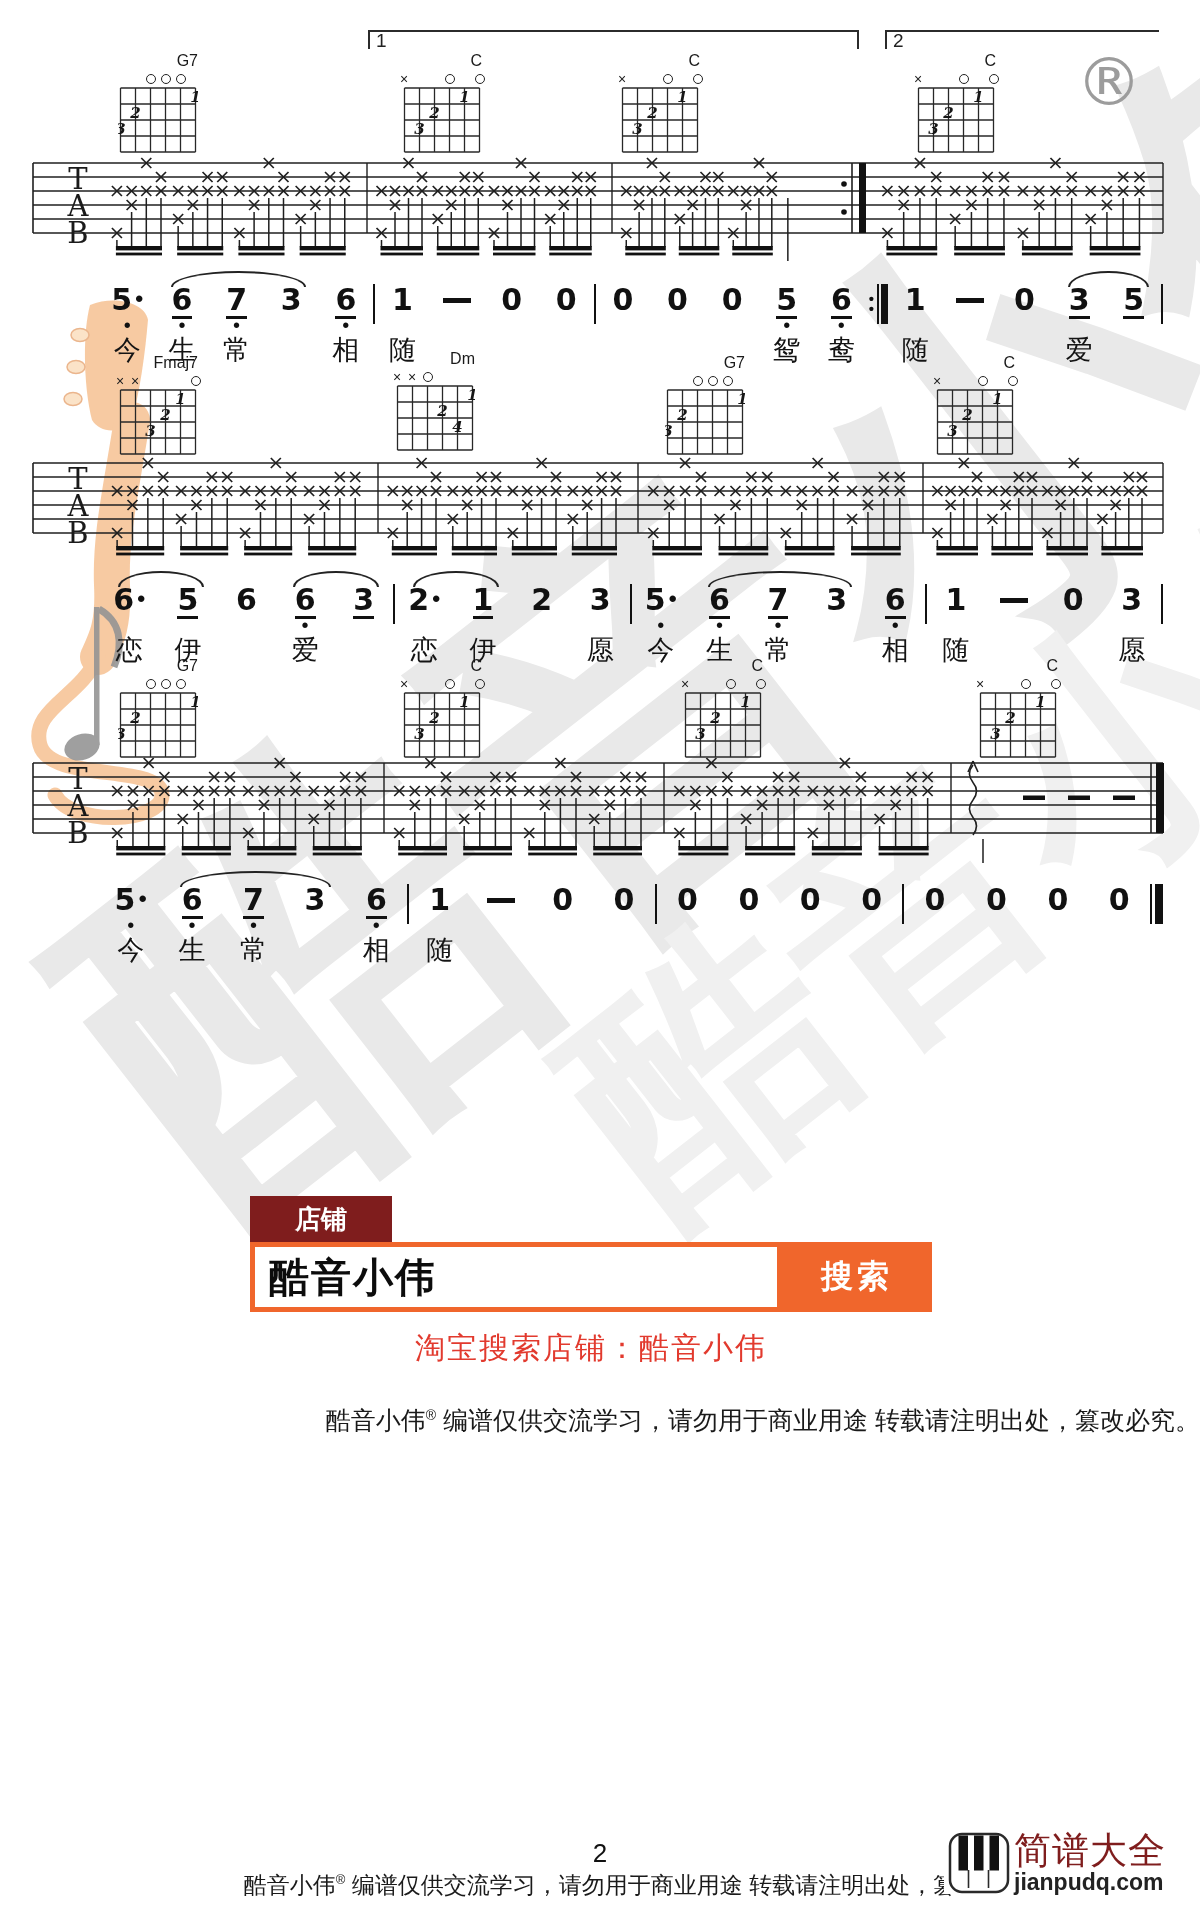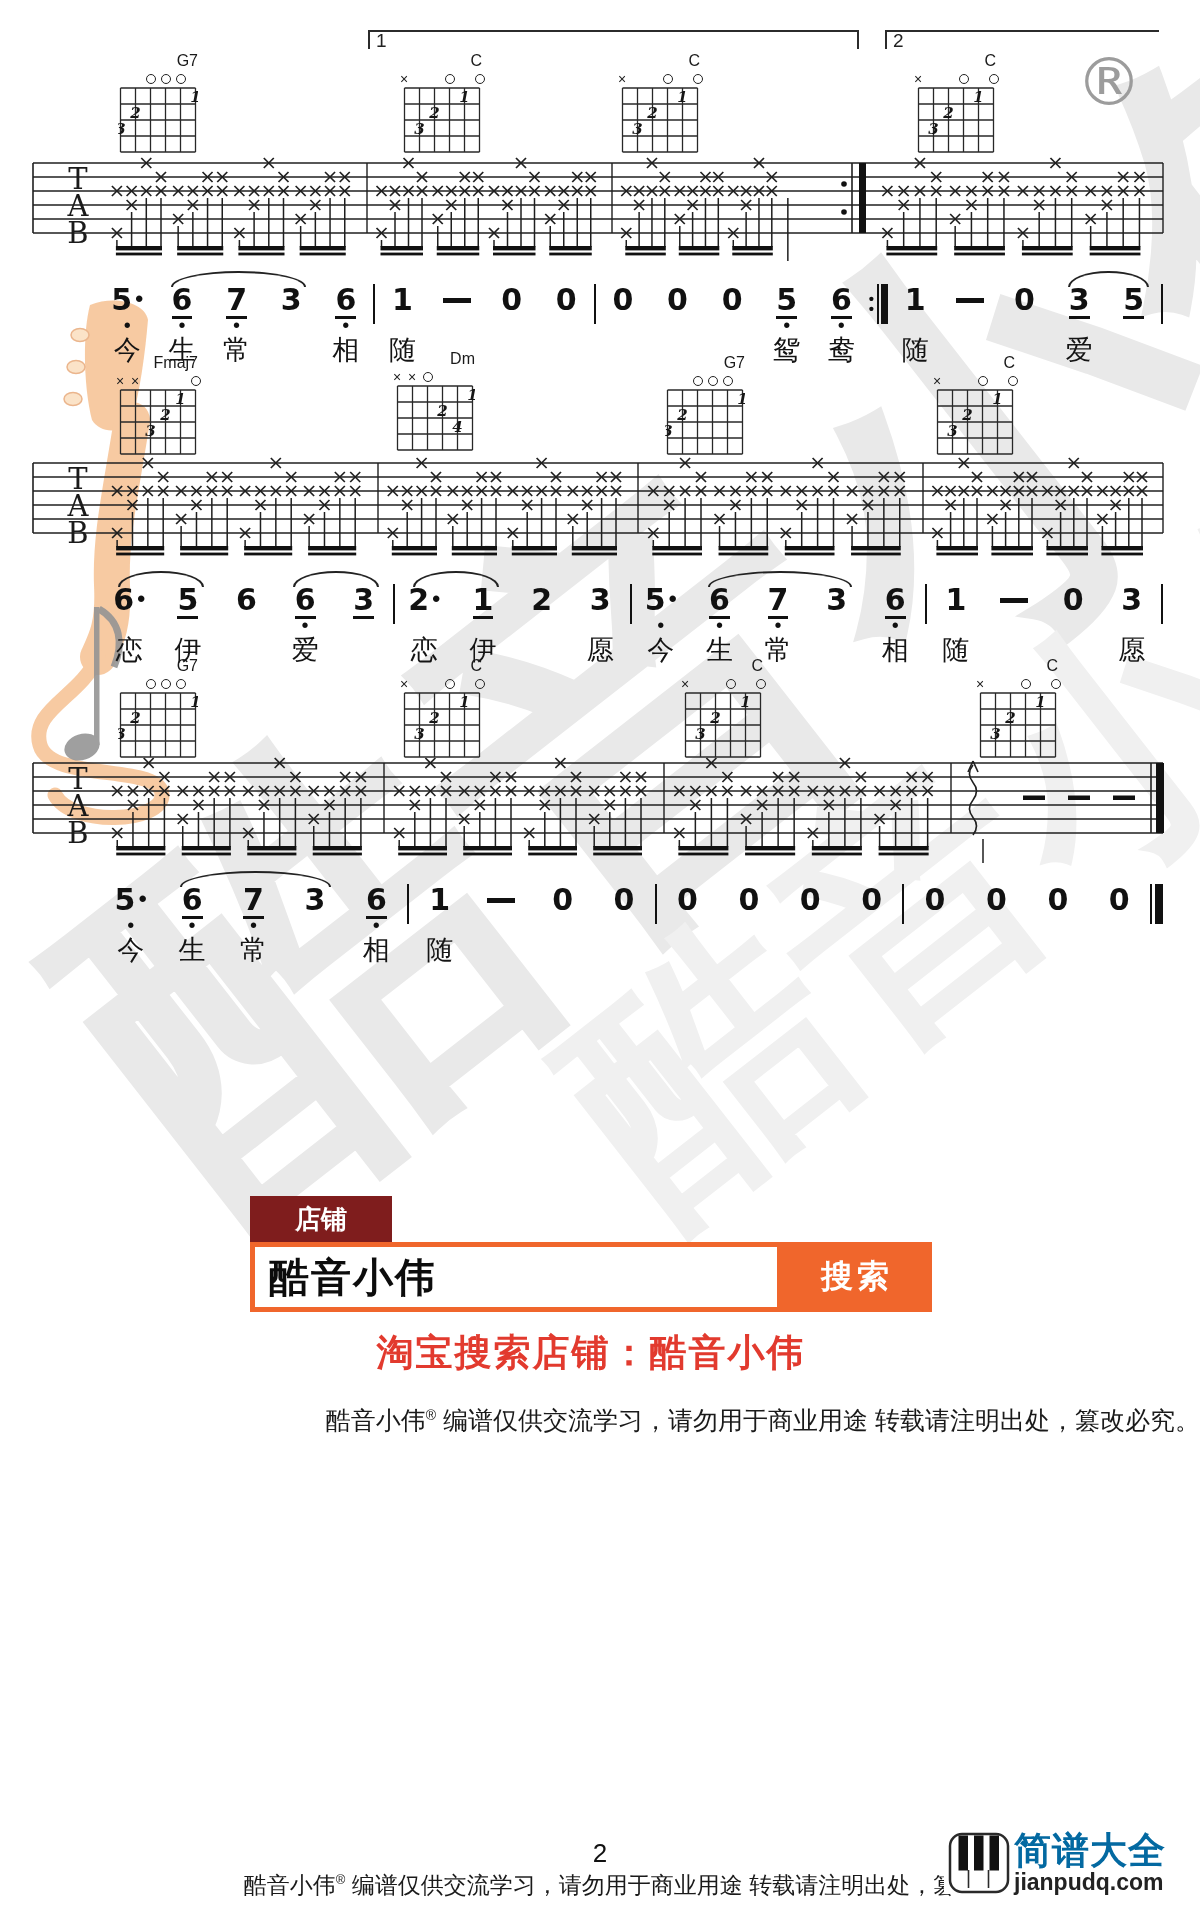--- a/index.html
+++ b/index.html
@@ -54,31 +54,31 @@
               font-style:italic;font-weight:bold;font-size:46px;letter-spacing:12px;color:#0d0d0d;}
   .shop-tab{position:absolute;left:250px;top:1196px;width:142px;height:46px;background:#7f1d1d;
             color:#fff;font-size:26px;font-weight:bold;display:flex;align-items:center;
             justify-content:center;z-index:2;}
   .search-row{position:absolute;left:250px;top:1242px;width:682px;height:70px;display:flex;z-index:2;}
   .search-box{flex:1;border:5px solid #f0662c;background:#fff;display:flex;align-items:center;
               padding:0 14px;font-size:40px;font-weight:bold;color:#0c0c0c;letter-spacing:2px;}
   .search-btn{width:150px;background:#f0662c;color:#fff;font-size:32px;font-weight:bold;
               display:flex;align-items:center;justify-content:center;letter-spacing:4px;}
   .red-note{position:absolute;left:250px;top:1328px;width:682px;text-align:center;z-index:2;
-            color:#e23a2e;font-size:37px;font-weight:bold;letter-spacing:2px;}
+            color:#e23a2e;font-size:30px;font-weight:normal;letter-spacing:2px;}
   .disclaimer{position:absolute;left:0;top:1404px;width:1200px;text-align:right;z-index:2;
               font-size:25px;color:#1a1a1a;}
   .disclaimer sup{font-size:14px;}
   .pagenum{position:absolute;left:0;top:1838px;width:1200px;text-align:center;font-size:26px;z-index:2;}
   .footline{position:absolute;left:0;top:1870px;width:1200px;text-align:center;font-size:23px;
             color:#1a1a1a;z-index:2;}
   .footline sup{font-size:13px;}
   .logo{position:absolute;right:34px;top:1832px;display:flex;align-items:center;z-index:3;background:#fff;padding-left:4px;}
   .logo-texts{display:flex;flex-direction:column;margin-left:4px;}
-  .logo-title{font-size:37px;font-weight:bold;color:#0369a1;line-height:38px;letter-spacing:1px;}
+  .logo-title{font-size:37px;font-weight:normal;color:#7f1d1d;line-height:38px;letter-spacing:1px;}
   .logo-domain{font-size:23px;color:#222;line-height:24px;font-weight:bold;}
 </style>
 </head>
 <body>
 
 <div class="page">
 
   <div class="wm wm1">酷音小伟</div>
   <div class="wm wm2">酷音小伟</div>
 

